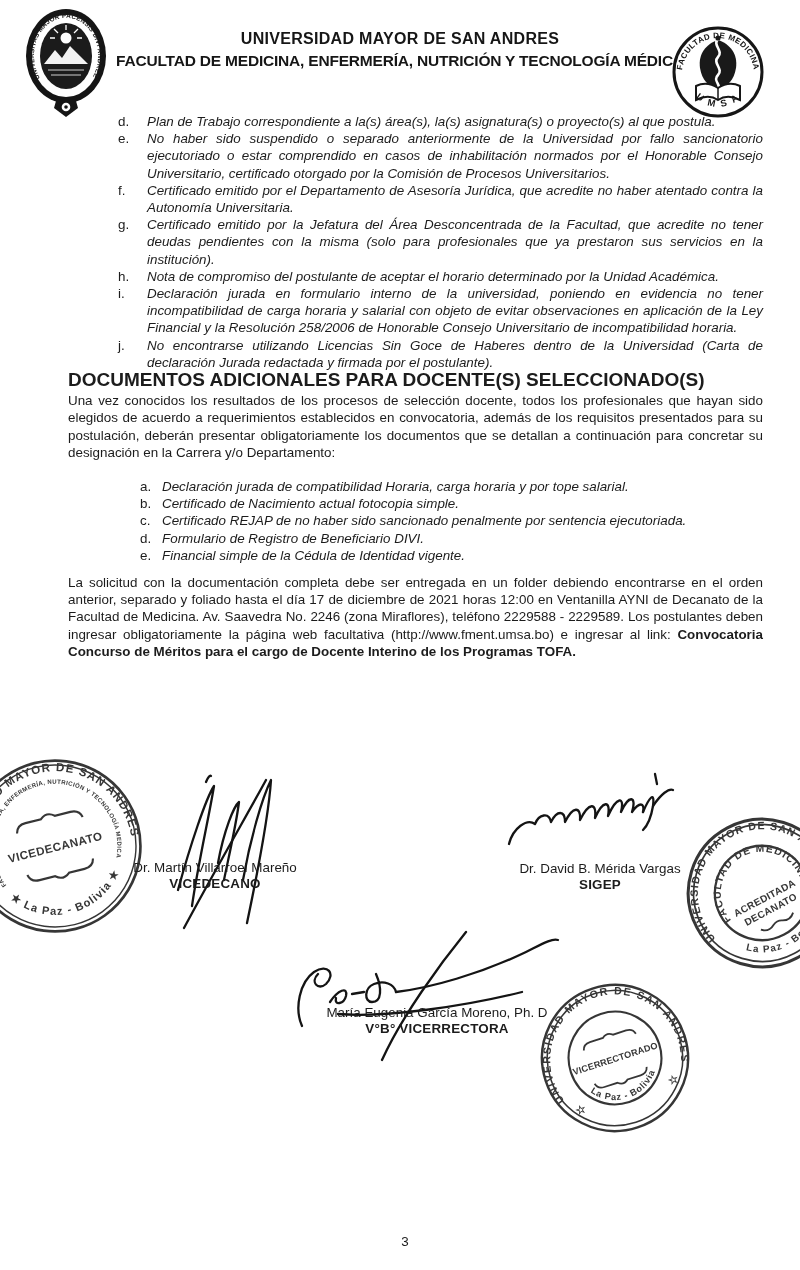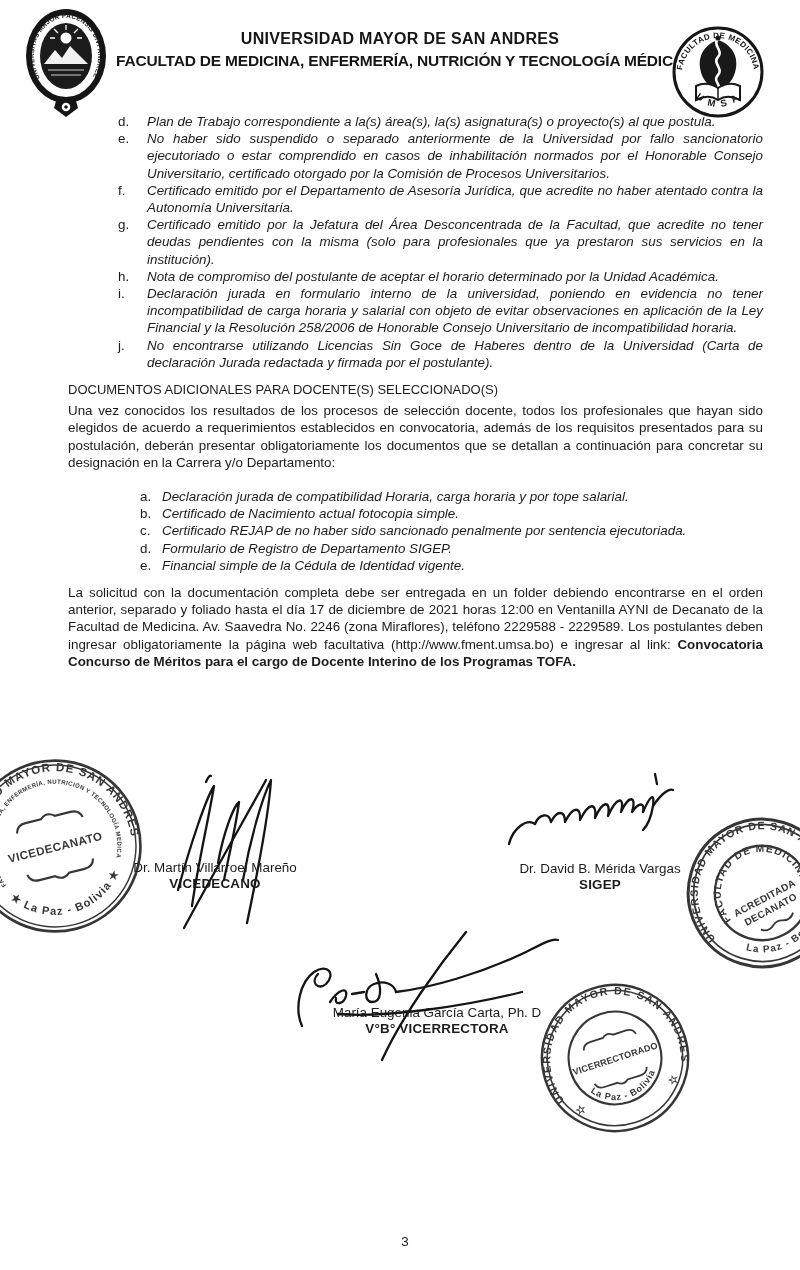--- a/index.html
+++ b/index.html
@@ -15,21 +15,21 @@
   .logo { position:absolute; }
   .logo-left  { left:22px; top:6px;  width:88px;  height:112px; }
   .logo-right { left:666px; top:24px; width:104px; height:96px; }
 
   
   .body-block { position:absolute; left:68px; top:113px; width:695px; font-size:13.4px; line-height:17.2px; }
   .olist { margin:0 0 0 50px; padding:0; }
   .li { display:flex; }
   .li .marker { width:29px; flex:none; }
   .li .txt { flex:1; text-align:justify;font-style:italic; }
-  .section-heading { margin-top:10px; font-weight:normal; font-size:13px; }
+  .section-heading { font-weight:bold; font-size:19px; }
   .para { margin-top:4px; text-align:justify; }
   .inner-list { margin:17px 0 0 72px; padding:0; }
   .inner-list .marker { width:22px; flex:none; }
   .para2 { margin-top:10px; text-align:justify; }
   .para2 strong { font-weight:bold; }
   .dateline { margin-top:14px; text-align:center; }
 
   
   .sig-block { position:absolute; text-align:center; font-size:13.4px; line-height:15px; }
   .sig-vicedecano   { left:105px; top:860px; width:220px; }
@@ -165,21 +165,21 @@
       <div class="li">
         <span class="marker">b.</span>
         <span class="txt">Certificado de Nacimiento actual fotocopia simple.</span>
       </div>
       <div class="li">
         <span class="marker">c.</span>
         <span class="txt">Certificado REJAP de no haber sido sancionado penalmente por sentencia ejecutoriada.</span>
       </div>
       <div class="li">
         <span class="marker">d.</span>
-        <span class="txt">Formulario de Registro de Departamento SIGEP.</span>
+        <span class="txt">Formulario de Registro de Beneficiario DIVI.</span>
       </div>
       <div class="li">
         <span class="marker">e.</span>
         <span class="txt">Financial simple de la Cédula de Identidad vigente.</span>
       </div>
     </div>
 
     <div class="para para2">
       <span>La solicitud con la documentación completa debe ser entregada en un folder debiendo encontrarse en el orden anterior, separado y foliado hasta el día 17 de diciembre de 2021 horas 12:00 en Ventanilla AYNI de Decanato de la Facultad de Medicina. Av. Saavedra No. 2246 (zona Miraflores), teléfono 2229588 - 2229589. Los postulantes deben ingresar obligatoriamente la página web facultativa (http://www.fment.umsa.bo) e ingresar al link: </span><strong>Convocatoria Concurso de Méritos para el cargo de Docente Interino de los Programas TOFA.</strong>
     </div>
@@ -215,21 +215,21 @@
     <div>Dr. Martín Villarroel Mareño</div>
     <div class="sig-title">VICEDECANO</div>
   </div>
 
   <div class="sig-block sig-decano">
     <div>Dr. David B. Mérida Vargas</div>
     <div class="sig-title">SIGEP</div>
   </div>
 
   <div class="sig-block sig-vicerrectora">
-    <div>María Eugenia García Carta, Ph. D</div>
+    <div>María Eugenia García Moreno, Ph. D</div>
     <div class="sig-title">V°B° VICERRECTORA</div>
   </div>
 
   <svg class="stamp stamp-vicedecanato" viewBox="-100 -100 200 200">
     <defs>
       <path id="saTop" d="M -82,28 A 86,86 0 1 1 82,28"></path>
       <path id="saMid" d="M -56,42 A 70,70 0 1 1 56,42"></path>
       <path id="saBot" d="M -74,24 A 78,78 0 0 0 74,24"></path>
     </defs>
     <circle r="96" class="sw3"></circle>

